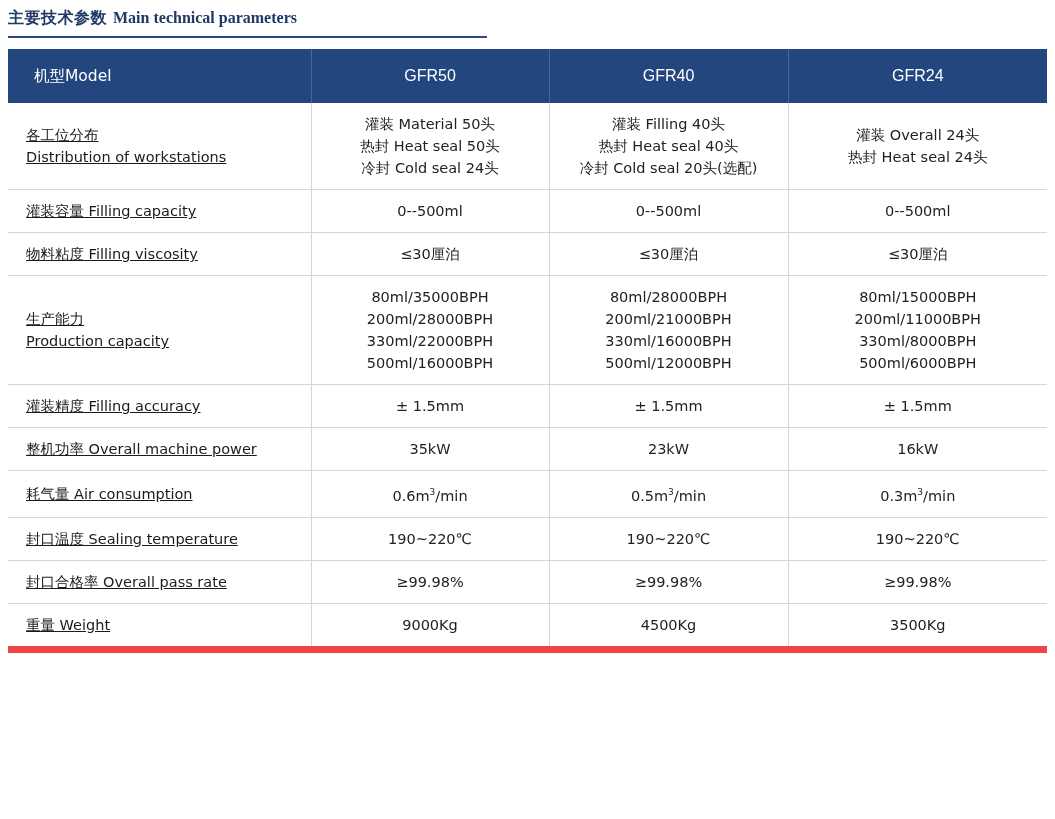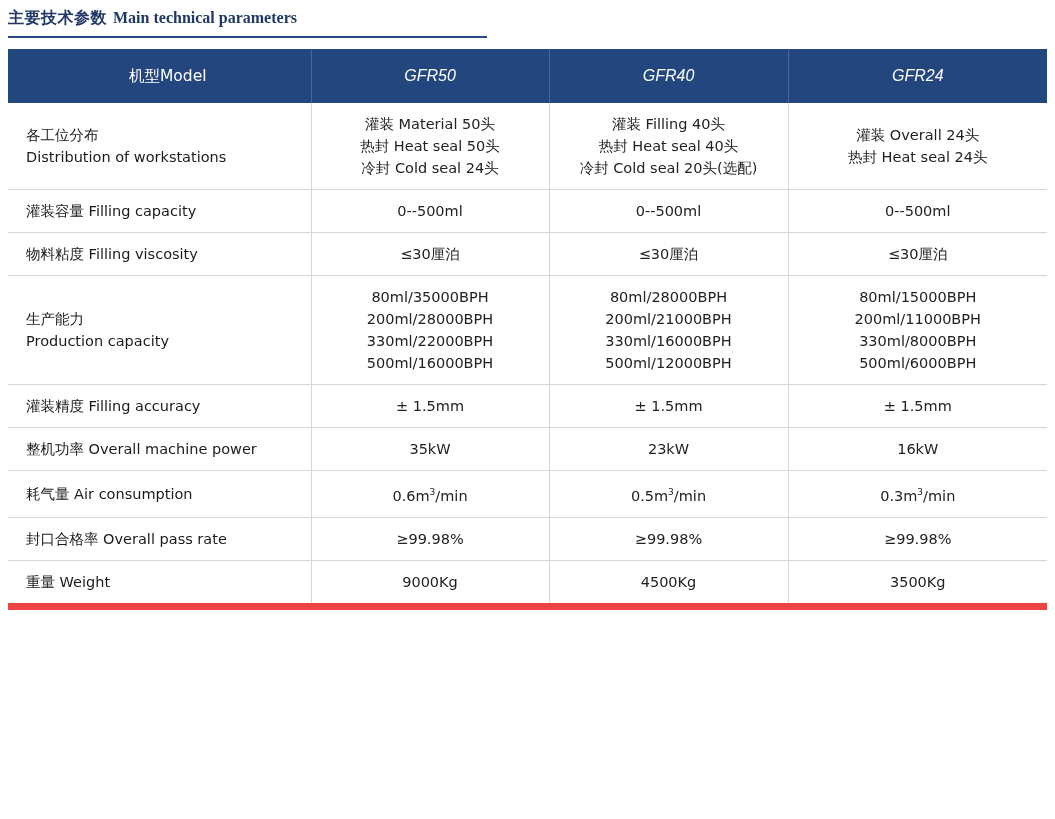--- a/index.html
+++ b/index.html
@@ -65,28 +65,27 @@
     background: #24467f;
     color: #ffffff;
     font-weight: normal;
     height: 52px;
     border-right: 1px solid #4a6796;
     font-size: 15.5px;
     font-family: "DejaVu Sans", "Liberation Sans", sans-serif;
   }
   table.spec thead th:last-child { border-right: none; }
   table.spec thead th.lbl {
-    text-align: center;
-    padding-left: 18px;
+    text-align: left;
+    padding-left: 26px;
   }
   table.spec thead th.val {
     text-align: center;
     font-family: "Liberation Sans", "DejaVu Sans", sans-serif;
     font-size: 16px;
-    font-style: italic;
   }
 
   table.spec tbody td {
     border-bottom: 1px solid #d6d6d6;
     vertical-align: middle;
     font-size: 14.5px;
     line-height: 22px;
   }
   table.spec tbody tr:last-child td {
     border-bottom: 7px solid #ef4444;
@@ -101,21 +100,21 @@
   table.spec tbody td.val {
     text-align: center;
     padding: 10px 8px;
     color: #222222;
     font-family: "DejaVu Sans", "Liberation Sans", sans-serif;
   }
   table.spec tbody td.val.mid {
     border-right: 1px solid #d6d6d6;
   }
   .cell-line { display: block; white-space: nowrap; }
-  .lbl .cell-line { white-space: normal; }
+  .lbl .cell-line { white-space: normal; text-decoration: underline; }
   sup { font-size: 9px; vertical-align: super; }
 </style>
 </head>
 <body>
 
 <div class="page">
 
   <div class="heading-wrap">
     <div class="heading">
       <span class="cn">主要技术参数</span><span class="en">Main technical parameters</span>
@@ -248,20 +247,34 @@
             </td>
             <td class="val mid">
               <span class="cell-line">0.5m<sup>3</sup>/min</span>
             </td>
             <td class="val">
               <span class="cell-line">0.3m<sup>3</sup>/min</span>
             </td>
           </tr>
           <tr>
             <td class="lbl">
+              <span class="cell-line">封口温度 Sealing temperature</span>
+            </td>
+            <td class="val mid">
+              <span class="cell-line">190~220℃</span>
+            </td>
+            <td class="val mid">
+              <span class="cell-line">190~220℃</span>
+            </td>
+            <td class="val">
+              <span class="cell-line">190~220℃</span>
+            </td>
+          </tr>
+          <tr>
+            <td class="lbl">
               <span class="cell-line">封口合格率 Overall pass rate</span>
             </td>
             <td class="val mid">
               <span class="cell-line">≥99.98%</span>
             </td>
             <td class="val mid">
               <span class="cell-line">≥99.98%</span>
             </td>
             <td class="val">
               <span class="cell-line">≥99.98%</span>

